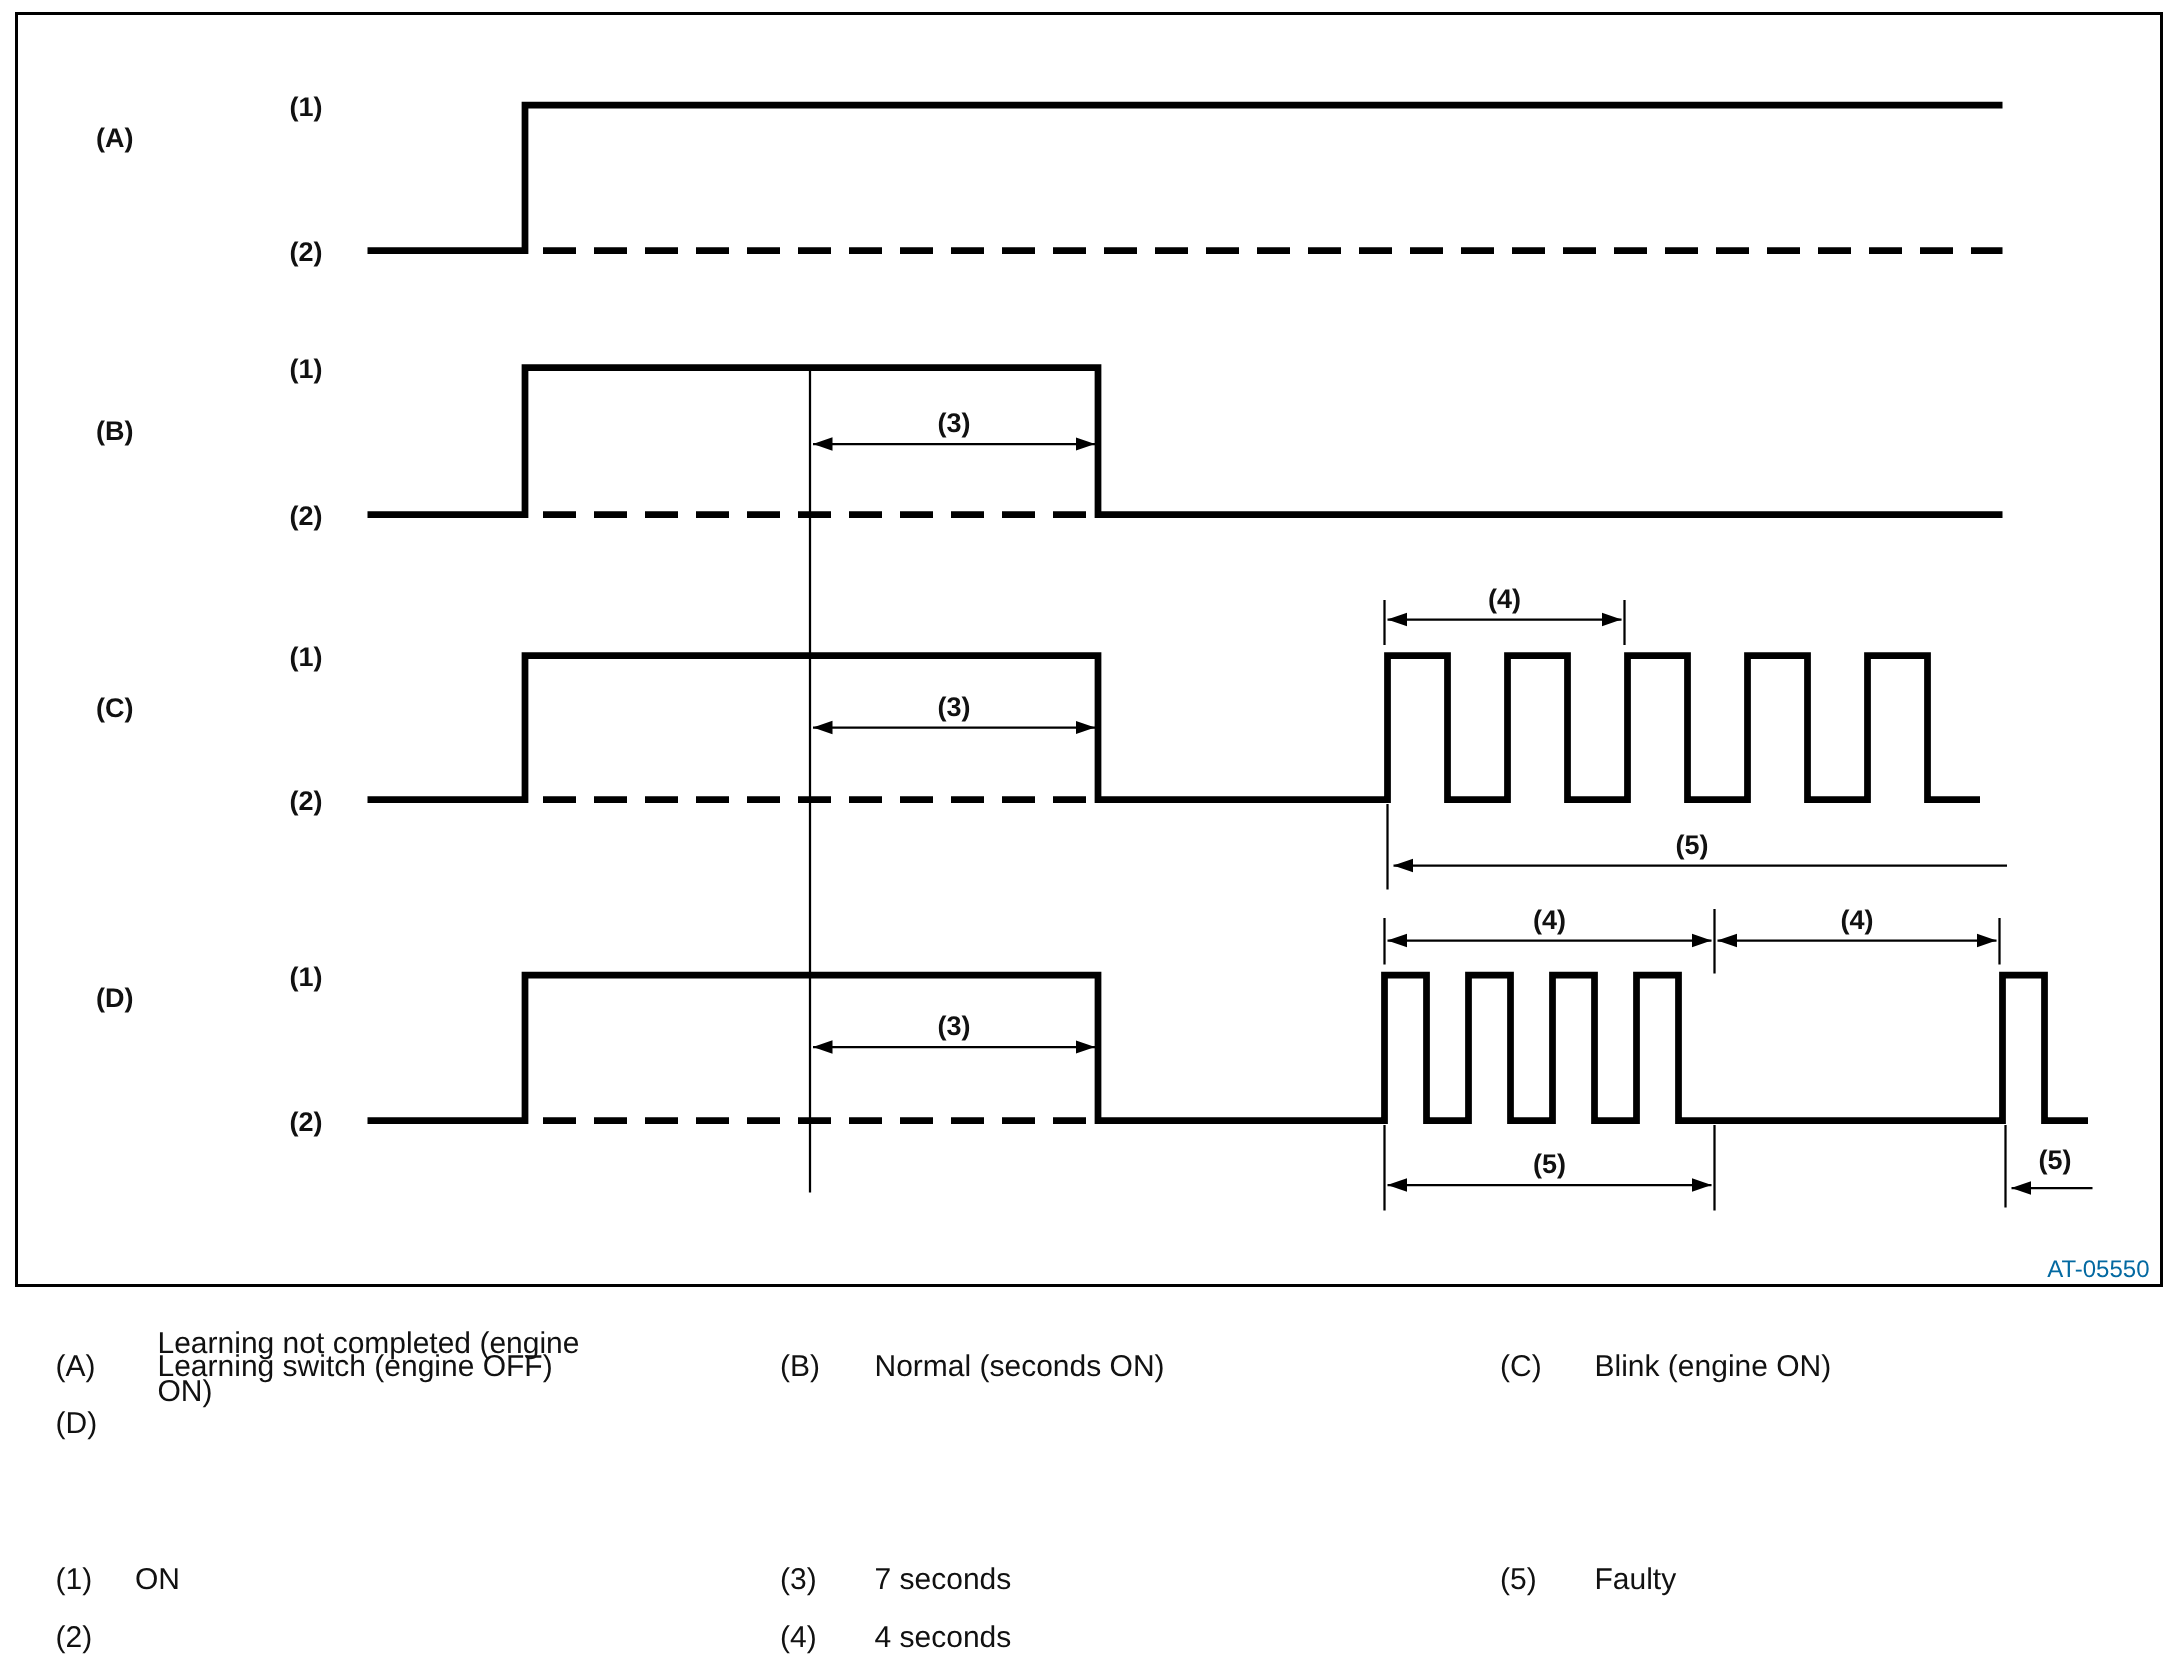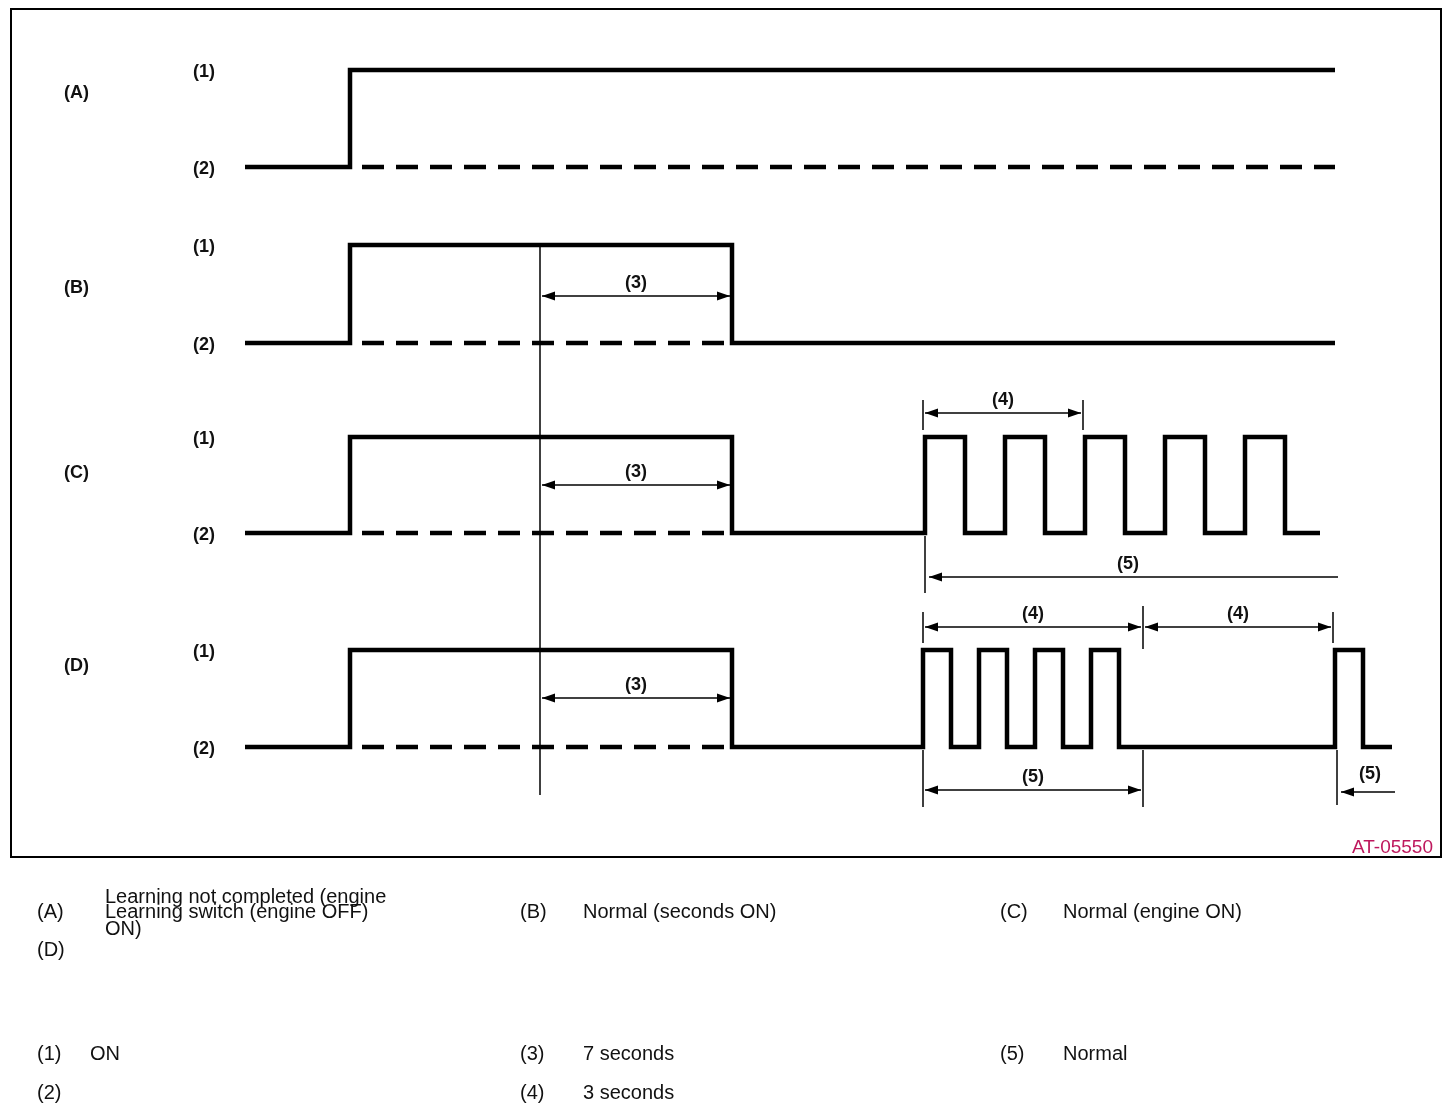--- a/index.html
+++ b/index.html
@@ -11,22 +11,22 @@
     position:absolute;left:10px;top:8px;width:1432px;height:850px;
     border:2px solid #000;box-sizing:border-box;background:#fff;
   }
   svg.wires{position:absolute;left:0;top:0;width:1456px;height:1110px;}
   .lbl{
     position:absolute;font-size:18px;font-weight:bold;line-height:22px;
     white-space:nowrap;color:#111;
   }
   .ctr{transform:translateX(-50%);}
   .figcode{
-    position:absolute;font-size:19px;line-height:22px;transform:translateX(-100%);
-    white-space:nowrap;color:#be185d;
+    position:absolute;font-size:16px;line-height:22px;transform:translateX(-100%);
+    white-space:nowrap;color:#0369a1;
   }
   .lg{
     position:absolute;font-size:20px;line-height:26px;white-space:nowrap;color:#111;
   }
   .lg.wrap{white-space:normal;line-height:32px;width:300px;}
 </style>
 </head>
 <body>
 
 <div class="frame"></div>
@@ -100,29 +100,29 @@
 <div class="lbl ctr" style="left:1370px;top:762px">(5)</div>
 
 <div class="figcode" style="left:1433px;top:836px">AT-05550</div>
 
 <div>
   <span class="lg" style="left:37px;top:898px">(A)</span>
   <span class="lg" style="left:105px;top:898px">Learning switch (engine OFF)</span>
   <span class="lg" style="left:520px;top:898px">(B)</span>
   <span class="lg" style="left:583px;top:898px">Normal (seconds ON)</span>
   <span class="lg" style="left:1000px;top:898px">(C)</span>
-  <span class="lg" style="left:1063px;top:898px">Normal (engine ON)</span>
+  <span class="lg" style="left:1063px;top:898px">Blink (engine ON)</span>
 
   <span class="lg" style="left:37px;top:936px">(D)</span>
   <span class="lg wrap" style="left:105px;top:880px">Learning not completed (engine ON)</span>
 
   <span class="lg" style="left:37px;top:1040px">(1)</span>
   <span class="lg" style="left:90px;top:1040px">ON</span>
   <span class="lg" style="left:520px;top:1040px">(3)</span>
   <span class="lg" style="left:583px;top:1040px">7 seconds</span>
   <span class="lg" style="left:1000px;top:1040px">(5)</span>
-  <span class="lg" style="left:1063px;top:1040px">Normal</span>
+  <span class="lg" style="left:1063px;top:1040px">Faulty</span>
 
   <span class="lg" style="left:37px;top:1079px">(2)</span>
   <span class="lg" style="left:105px;top:1115px">OFF</span>
   <span class="lg" style="left:520px;top:1079px">(4)</span>
-  <span class="lg" style="left:583px;top:1079px">3 seconds</span>
+  <span class="lg" style="left:583px;top:1079px">4 seconds</span>
 </div>
 
 </body></html>

